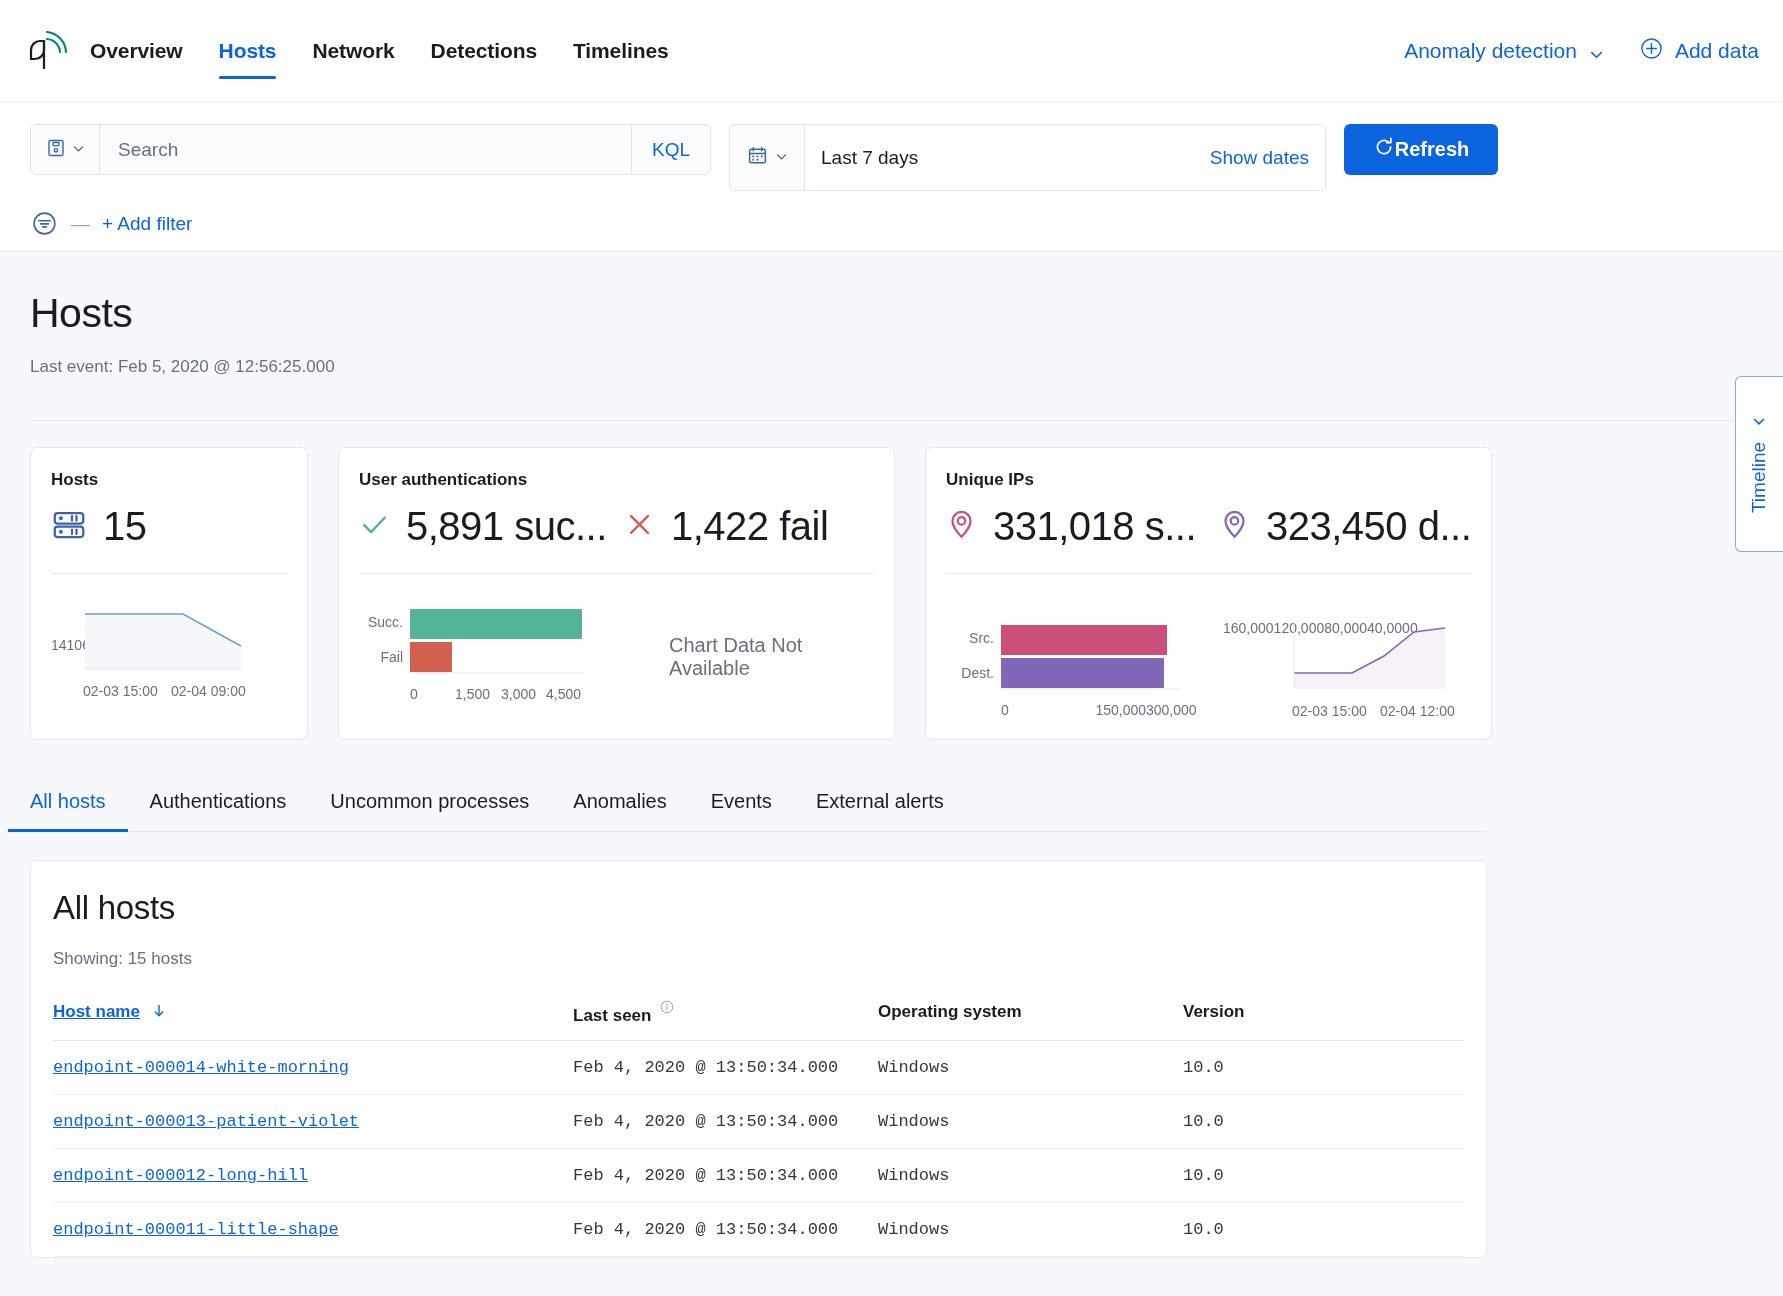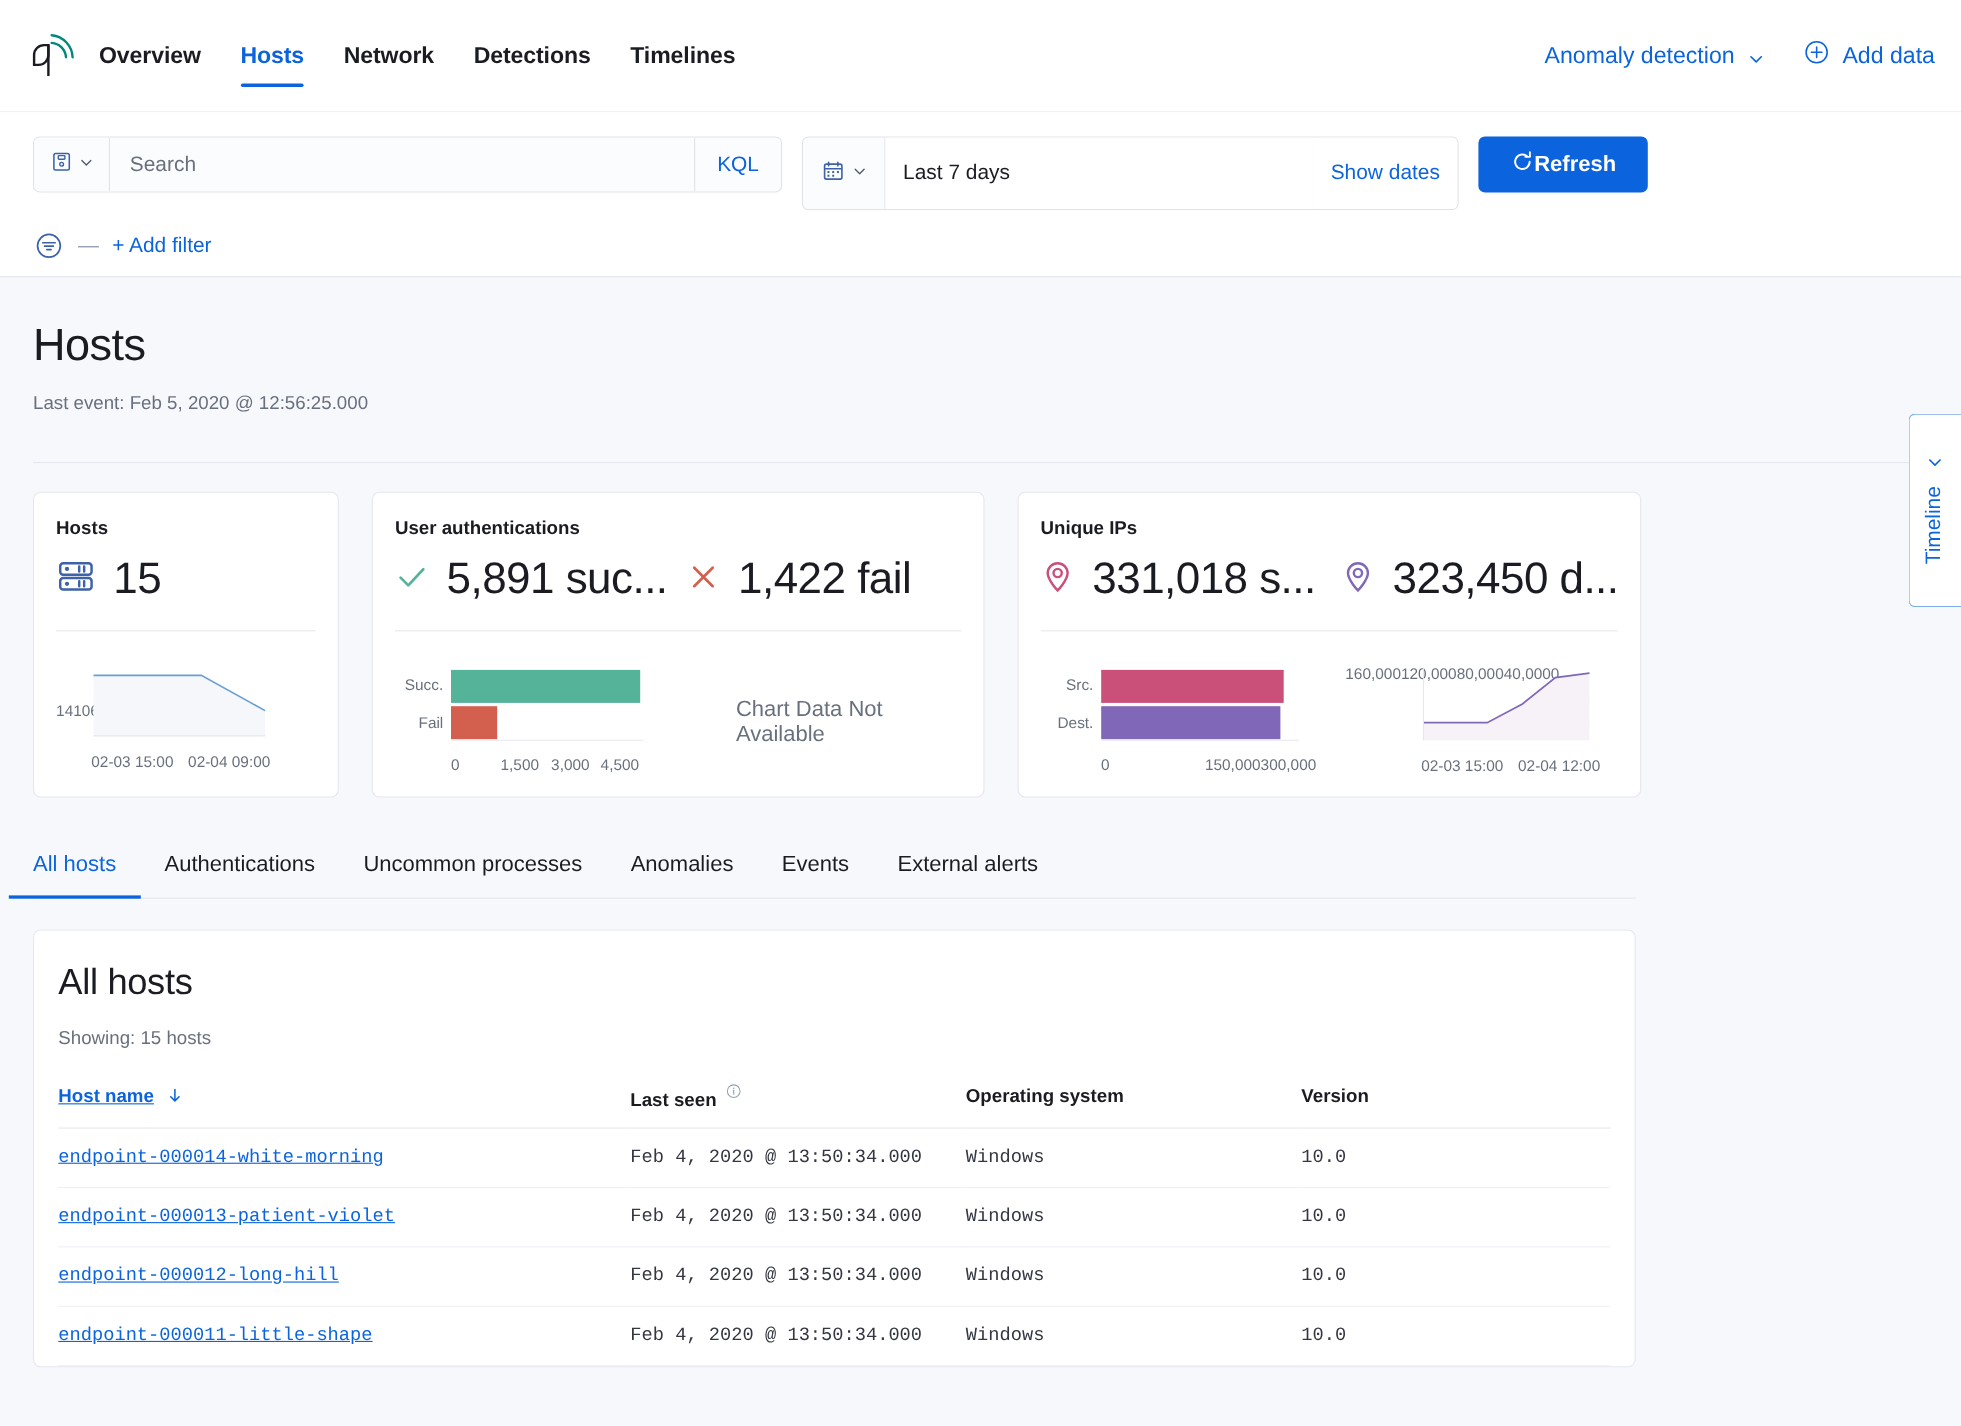--- a/index.html
+++ b/index.html
@@ -402,21 +402,21 @@
             <span>
               <svg width="31" height="31" viewBox="0 0 24 24">
                 <path d="M12 21.5 c0 0 7-7.2 7-12.2 a7 7 0 0 0-14 0 c0 5 7 12.2 7 12.2 z" fill="none" stroke="#8067b8" stroke-width="1.7"></path>
                 <circle cx="12" cy="9.2" r="2.9" fill="none" stroke="#8067b8" stroke-width="1.7"></circle>
               </svg>
             </span>
             <span class="stat-value">323,450 d...</span>
           </div>
         </div>
         <div class="divider"></div>
-        <div class="chart-area" style="margin-top:30px; align-items:flex-start;">
+        <div class="chart-area" style="margin-top:46px; align-items:flex-start;">
 
           <div style="display:flex; flex:0 0 277px;">
             <div class="barlabels" style="height:70px; width:48px; margin-right:7px;">
               <span>Src.</span>
               <span>Dest.</span>
             </div>
             <div>
               <svg width="180" height="71" viewBox="0 0 180 71">
                 <rect x="0" y="5" width="166" height="30" fill="#ca5079"></rect>
                 <rect x="0" y="38" width="163" height="30" fill="#8067b8"></rect>

